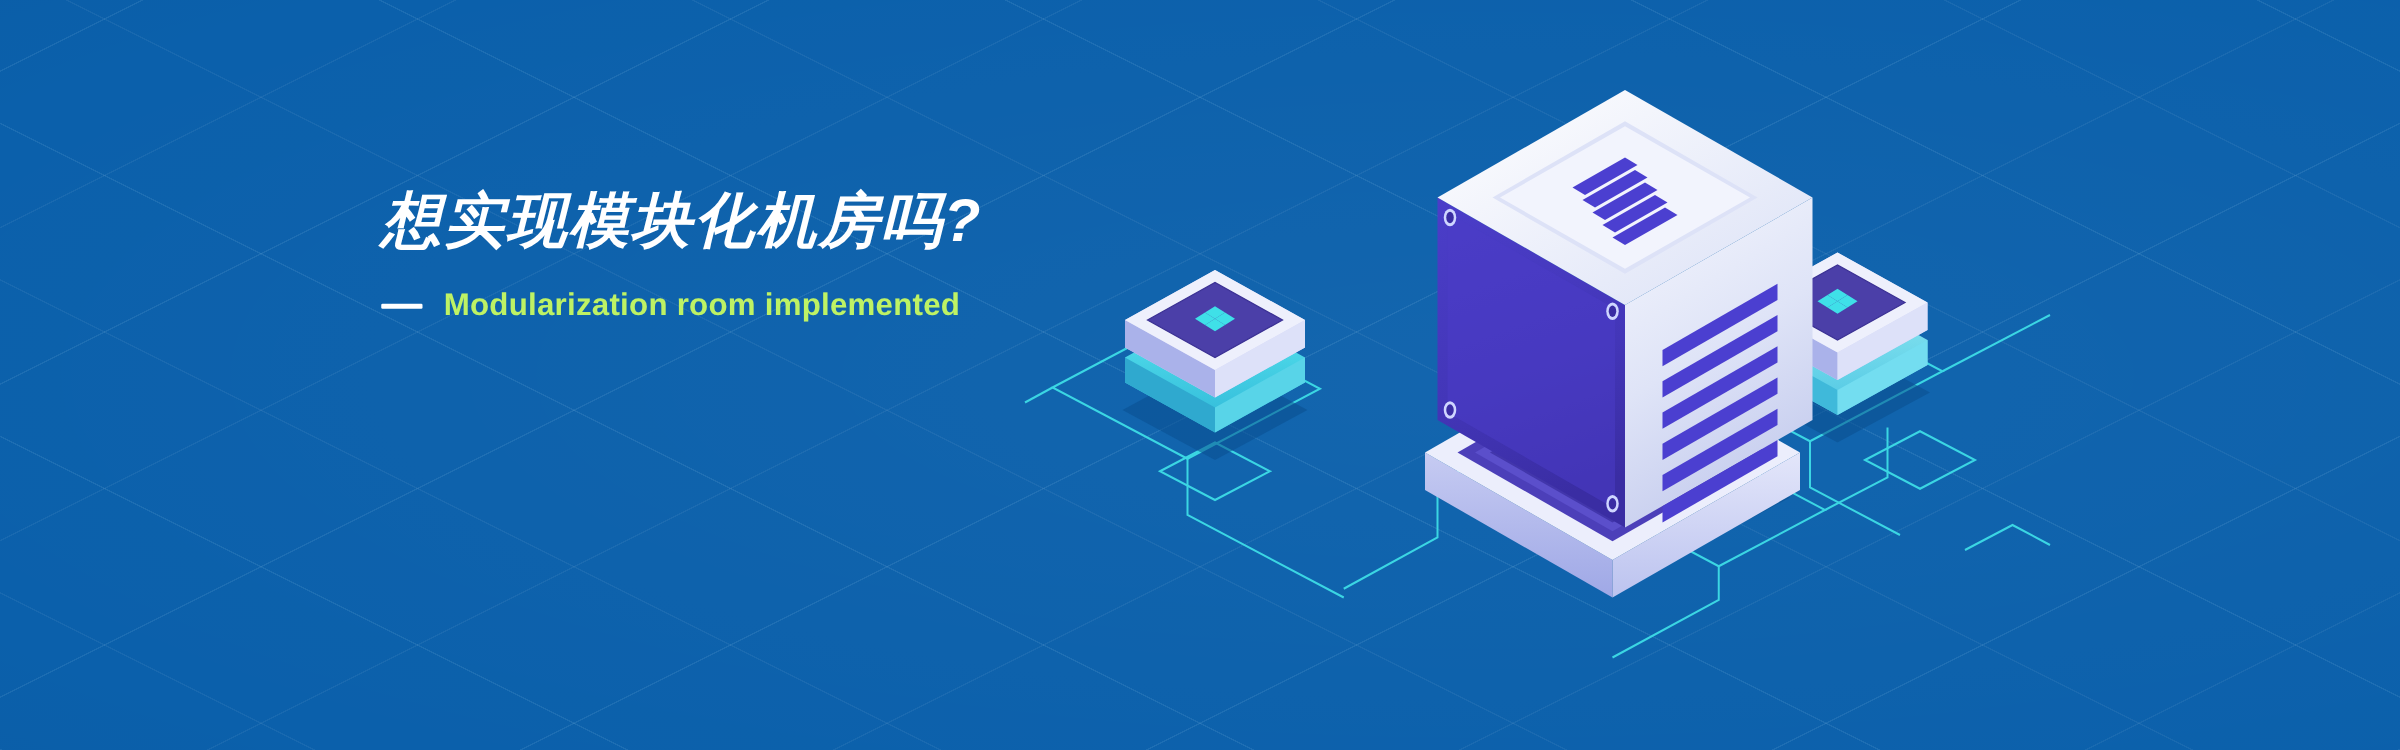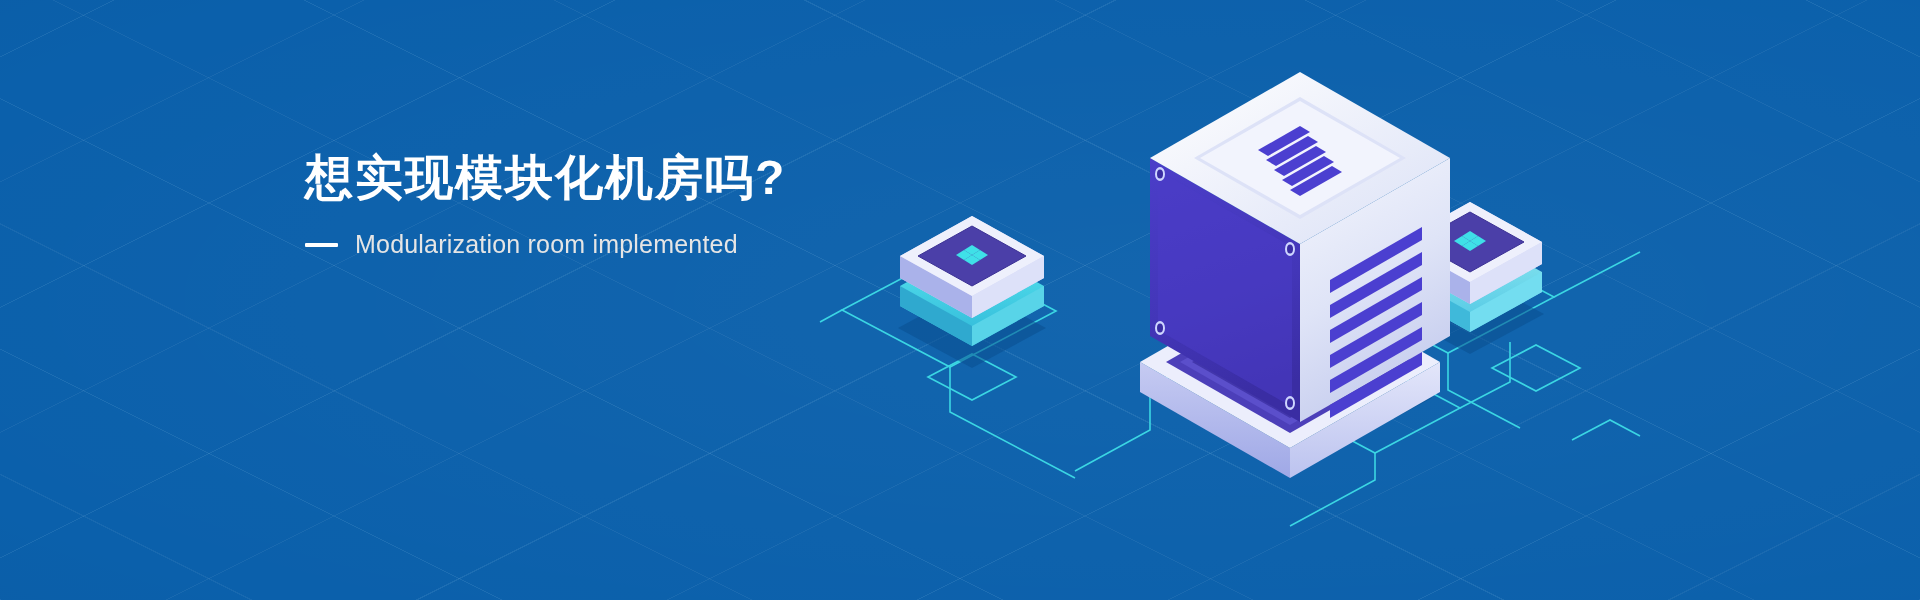--- a/index.html
+++ b/index.html
@@ -54,38 +54,40 @@
     left:305px; top:148px;
     width:760px;
   }
   .headline {
     font-size:48px;
     font-weight:bold;
     color:#ffffff;
     letter-spacing:2px;
     line-height:1.25;
     white-space:nowrap;
+    font-style:italic;
   }
   .sub-row {
     display:flex;
     align-items:center;
     margin-top:22px;
   }
   .rule {
     width:33px; height:4px;
     background:#ffffff;
     border-radius:1px;
     margin-right:17px;
     flex:0 0 auto;
   }
   .subtitle {
     font-size:25px;
-    color:#e5e5e5;
+    color:#bef264;
     letter-spacing:0.2px;
     white-space:nowrap;
+    font-weight:bold;
   }
   .desc {
     margin-top:42px;
     font-size:19px;
     color:#d8e6f4;
     letter-spacing:1px;
     white-space:nowrap;
   }
 
   

